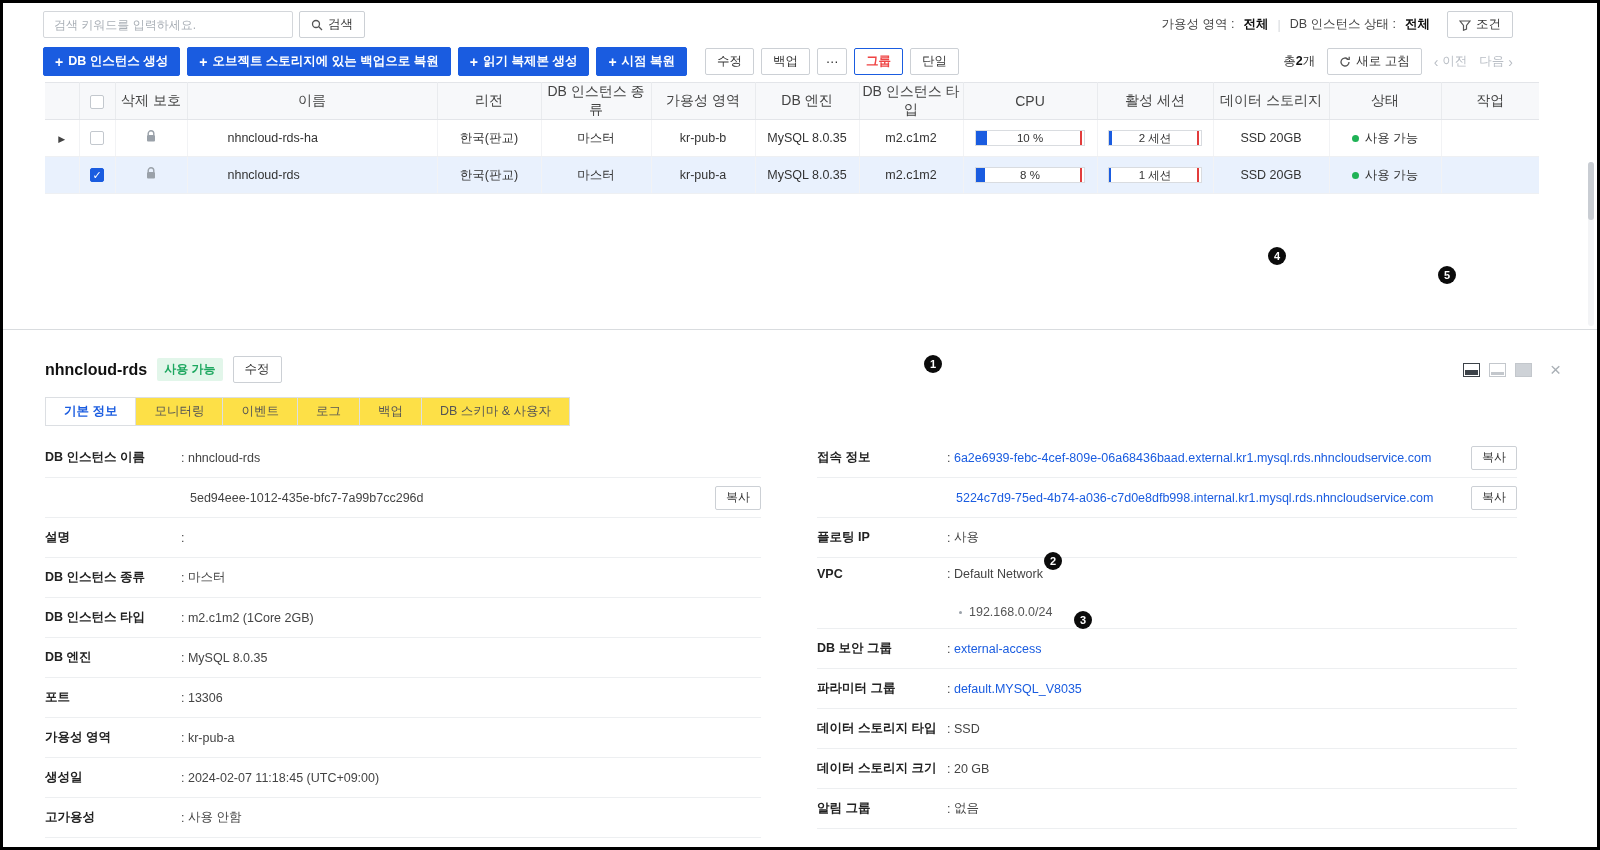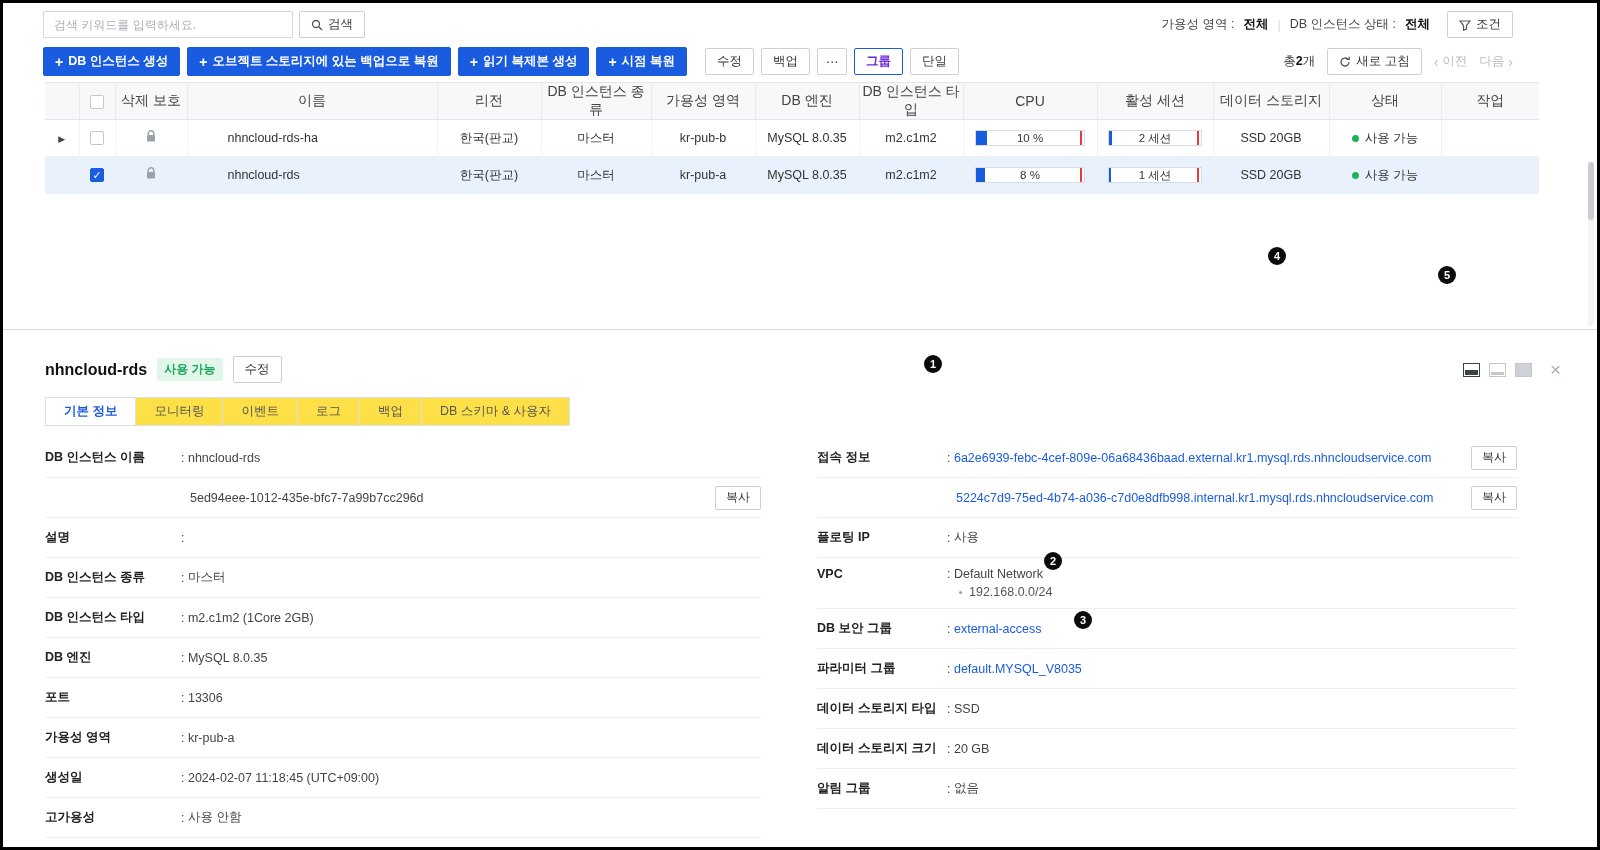--- a/index.html
+++ b/index.html
@@ -13,21 +13,21 @@
 
   
   .topbar { display:flex; justify-content:space-between; align-items:center; padding:8px 84px 4px 40px; }
   .search-group { display:flex; gap:6px; align-items:center; }
   .search-input { width:250px; height:27px; border:1px solid #d4d7db; border-radius:2px; padding:0 10px; font-size:12px; color:#333; outline:none; font-family:inherit; }
   .search-input::placeholder { color:#a9afb6; }
   .btn { display:inline-flex; align-items:center; justify-content:center; gap:5px; height:27px; padding:0 11px;
          border-radius:2px; font-size:12.5px; cursor:pointer; background:#fff; border:1px solid #ccd0d5; color:#333; font-family:inherit; }
   .btn.primary { background:#1a5ce0; border-color:#1a5ce0; color:#fff; height:29px; font-weight:600; }
   .btn.sq { width:30px; padding:0; }
-  .btn.toggle-active { border-color:#1a5ce0; color:#6d28d9; font-weight:600; }
+  .btn.toggle-active { border-color:#1a5ce0; color:#ef4444; font-weight:600; }
   .btn:disabled { color:#b9bec5; border-color:#e3e5e9; cursor:default; }
   .plus { font-weight:700; font-size:14px; line-height:1; }
   .top-filters { display:flex; align-items:center; gap:9px; }
   .f-label { color:#444; }
   .f-value { font-weight:700; color:#111; cursor:pointer; }
   .f-sep { color:#d6d9dd; }
   .svg-icon { display:block; }
 
   
   .toolbar { display:flex; justify-content:space-between; align-items:center; padding:5px 84px 0 40px; }
@@ -91,21 +91,21 @@
   .drow { display:flex; align-items:center; min-height:40px; border-bottom:1px solid #edeff1; }
   .dlabel { width:136px; flex-shrink:0; font-weight:700; color:#222; }
   .dcol.right .dlabel { width:130px; }
   .dval { color:#444; display:flex; align-items:center; min-width:0; }
   .dval.with-colon::before { content:": "; white-space:pre; color:#444; }
   .dval.indent { padding-left:9px; }
   .dlink { color:#1a5ce0; text-decoration:none; cursor:pointer; white-space:nowrap; }
   .copy-btn { margin-left:auto; height:24px; padding:0 10px; border:1px solid #ccd0d5; background:#fff; border-radius:2px; font-size:12px; color:#333; cursor:pointer; font-family:inherit; }
   .drow.vpc { align-items:flex-start; padding:9px 0; }
   .dval-stack { display:flex; flex-direction:column; }
-  .dsub { display:flex; align-items:center; gap:7px; color:#555; margin-top:4px; padding-left:12px; }
+  .dsub { display:flex; align-items:center; gap:7px; color:#555; margin-top:24px; padding-left:12px; }
   .subdot { width:3px; height:3px; background:#9aa1a9; border-radius:50%; flex-shrink:0; }
 
   
   .marker { position:absolute; width:18px; height:18px; border-radius:50%; background:#0b0b0b; color:#fff;
             display:flex; align-items:center; justify-content:center; font-size:11px; font-weight:700; z-index:5; }
   .m1 { left:921px; top:352px; }
   .m2 { left:1041px; top:549px; }
   .m3 { left:1071px; top:608px; }
   .m4 { left:1265px; top:244px; }
   .m5 { left:1435px; top:263px; }

